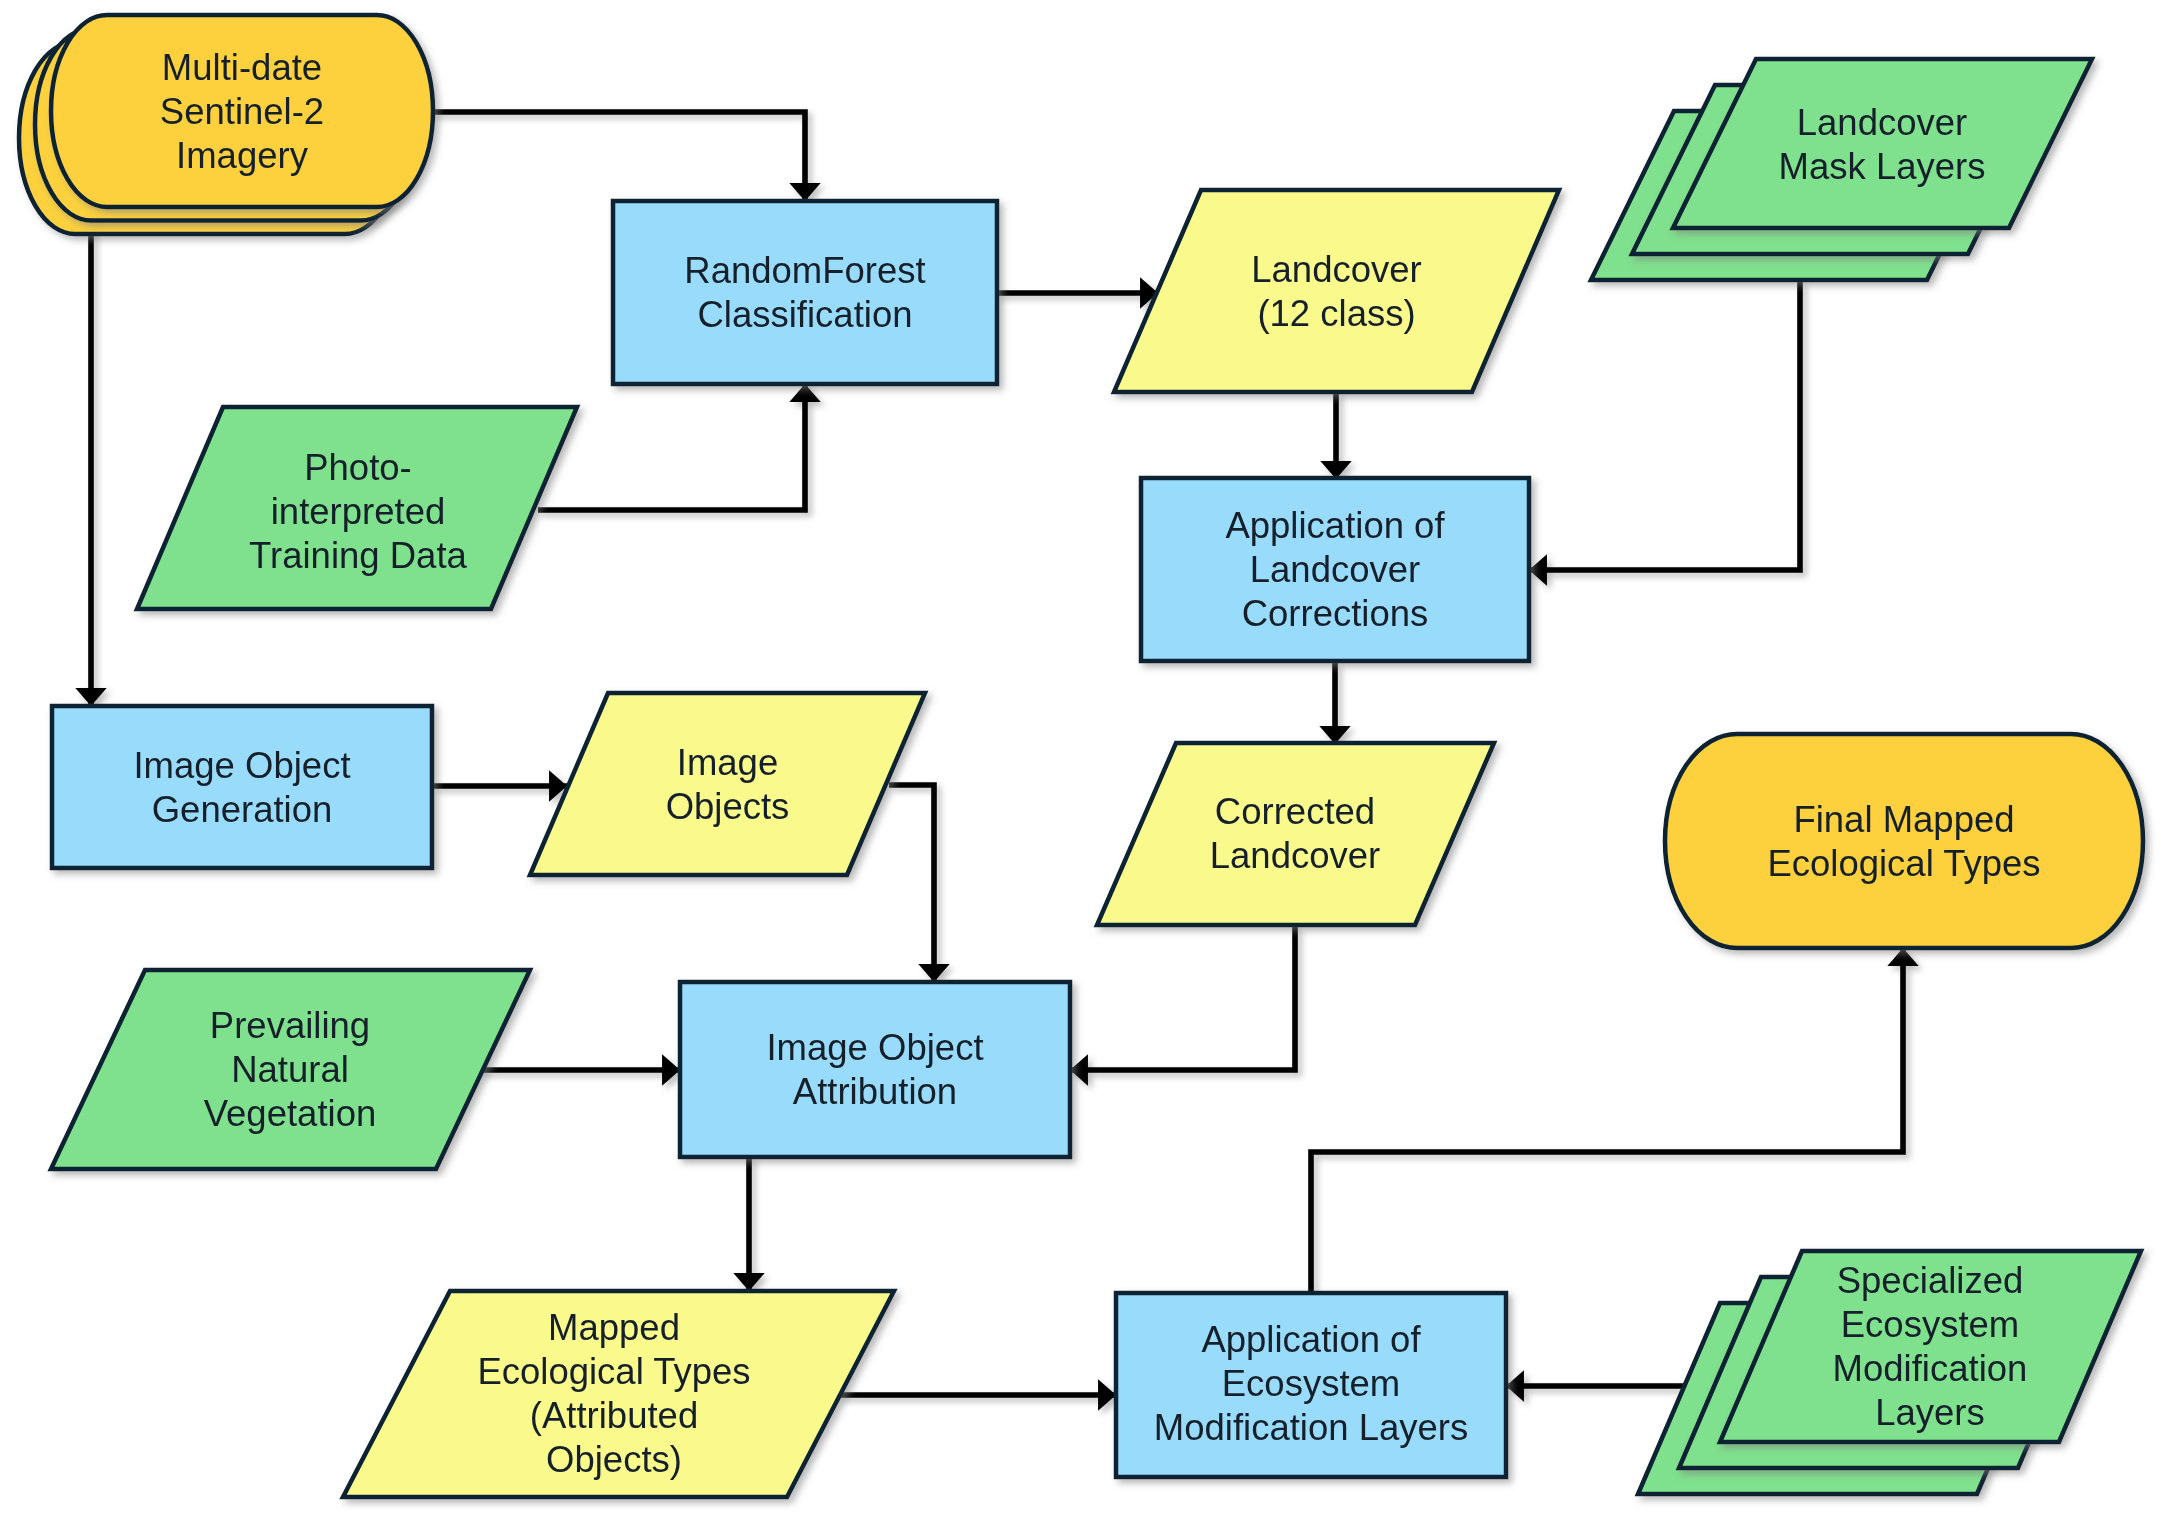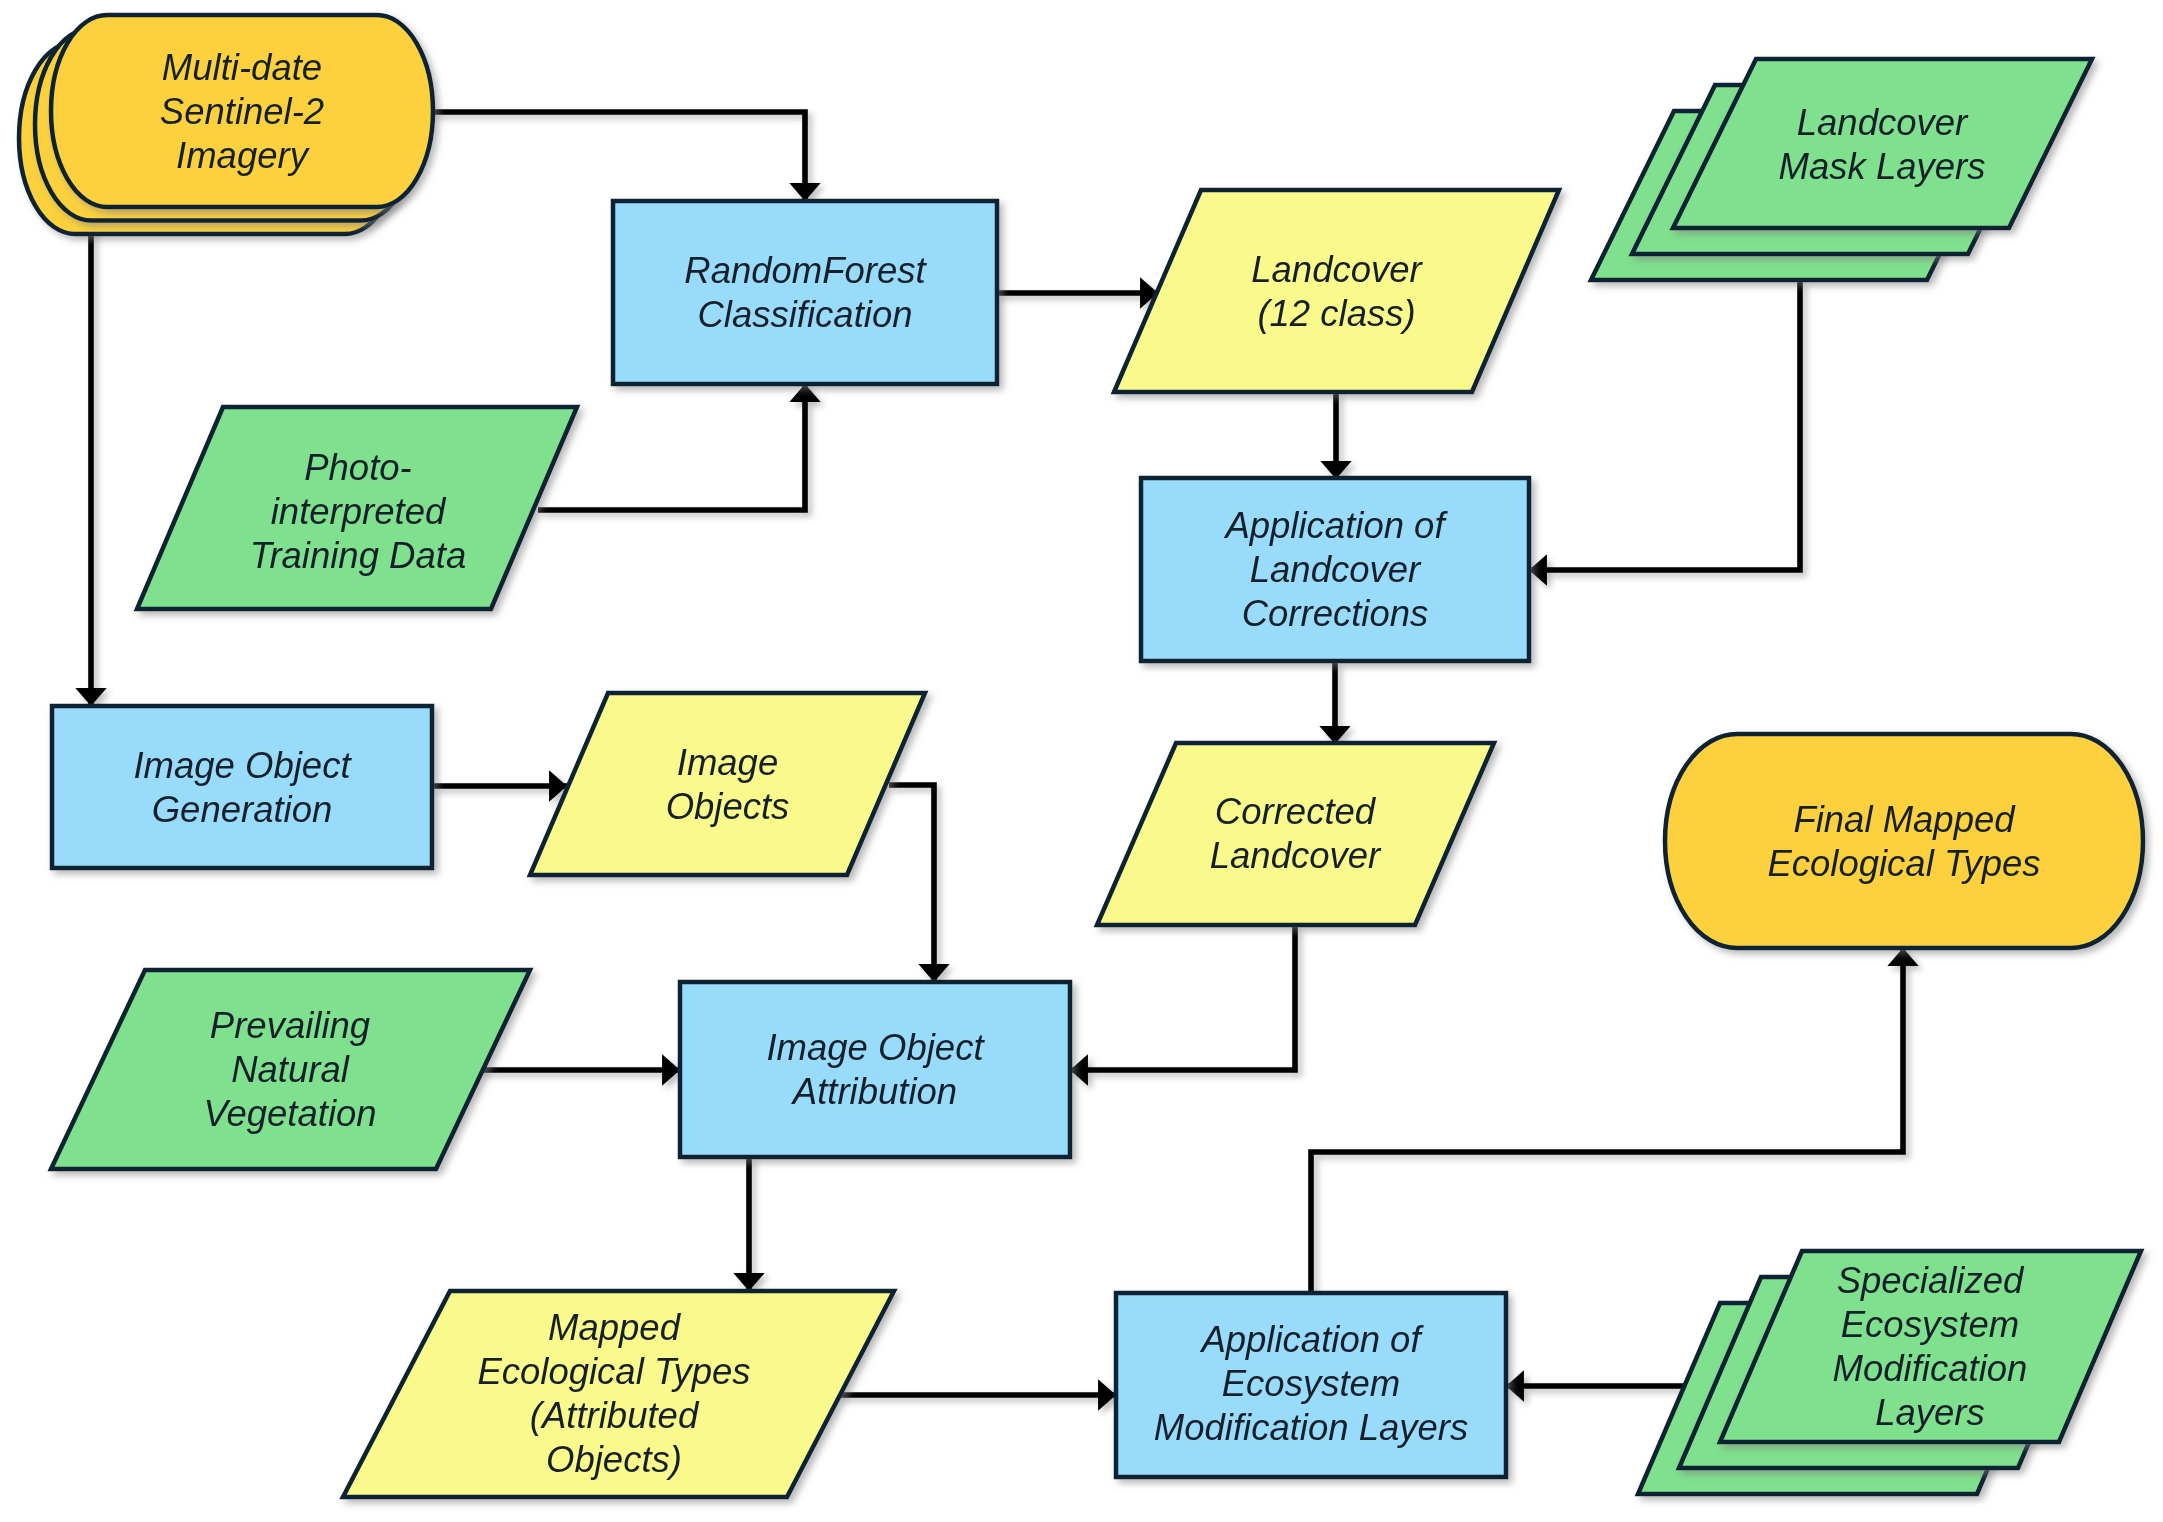--- a/index.html
+++ b/index.html
@@ -1,18 +1,18 @@
 <!DOCTYPE html>
 <html><head>
 <meta charset="utf-8">
 <title>Flowchart</title>
 <style>
   html,body{margin:0;padding:0;background:#ffffff;}
   #page{position:relative;width:2163px;height:1522px;background:#ffffff;overflow:hidden;
-        font-family:"Liberation Sans",sans-serif;font-style:italic;}
+        font-family:"Liberation Sans",sans-serif;}
   svg{display:block;}
   .sh{stroke:#0C2430;stroke-width:4.5;filter:url(#dshadow);}
   .nt{font-family:"Liberation Sans",sans-serif;font-size:36.5px;fill:#15202A;
        text-anchor:middle;dominant-baseline:central;}
   .edge{fill:none;stroke:#000000;stroke-width:5.6;stroke-linecap:butt;stroke-linejoin:miter;
         marker-end:url(#arrow);}
   .edgeshadow{fill:none;stroke:#808080;stroke-width:5.6;stroke-linecap:butt;stroke-linejoin:miter;
         marker-end:url(#arrowsh);}
 </style>
 </head>

